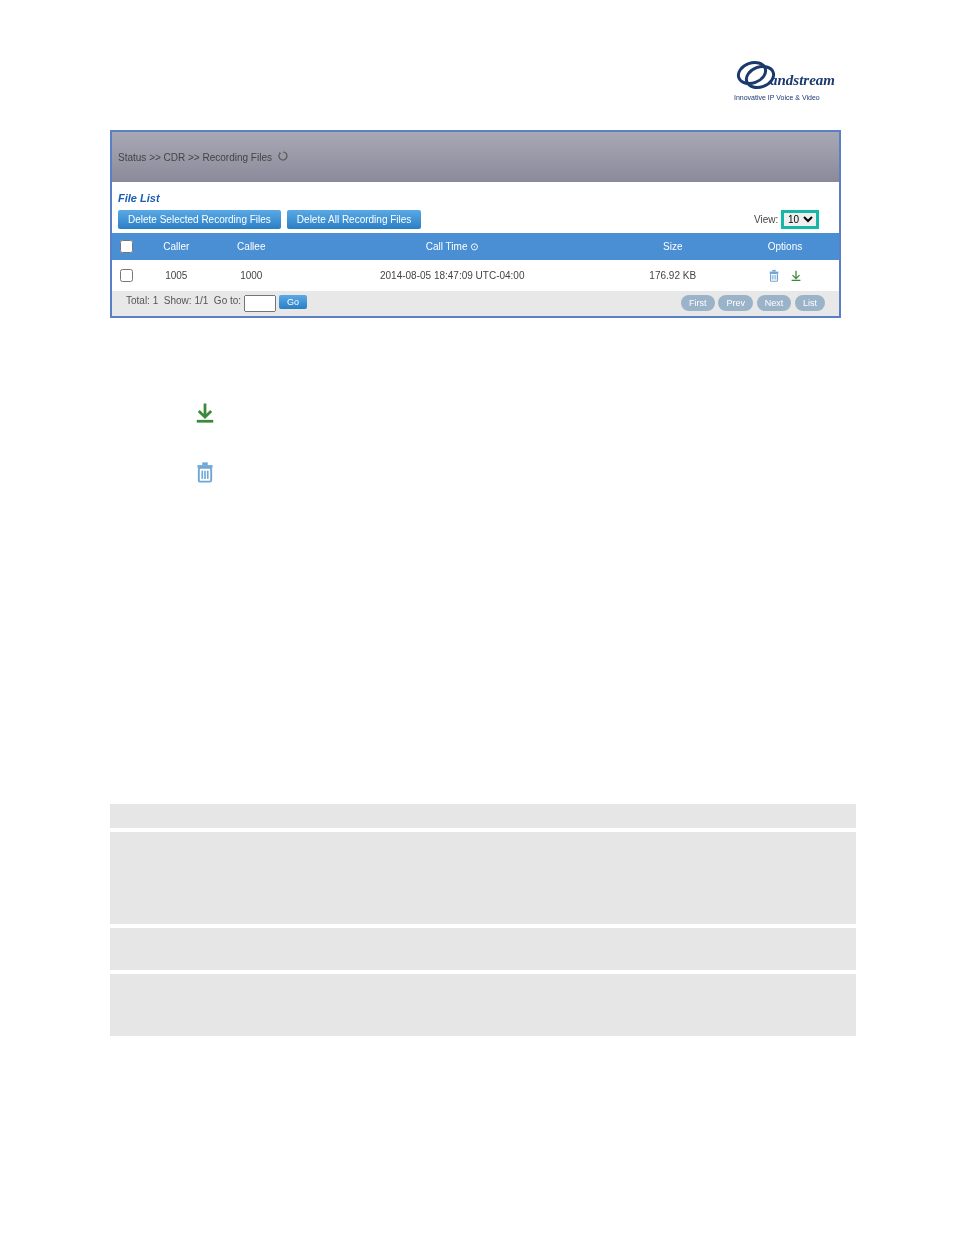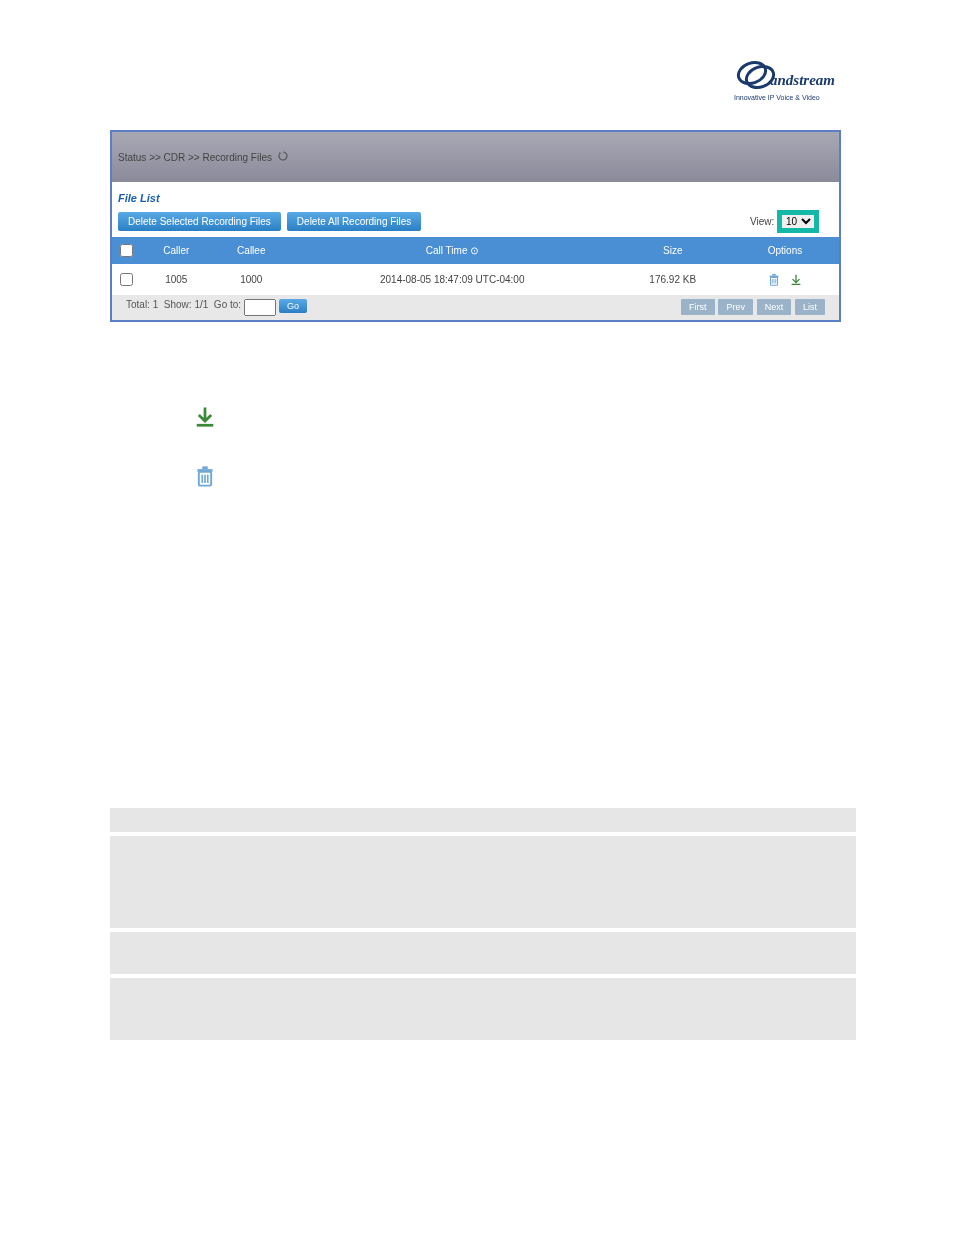--- a/index.html
+++ b/index.html
@@ -59,21 +59,21 @@
     cursor: pointer;
   }
   .view-box {
     margin-left: auto;
     margin-right: 6px;
     font-size: 10px;
     color: #444;
   }
   .view-select {
     font-size: 10px;
-    border: 5px solid #14b8a6;
+    border: 3px solid #14b8a6;
   }
   .tbl {
     width: 100%;
     border-collapse: collapse;
   }
   .tbl th {
     background: #4a8fd4;
     color: #fff;
     font-size: 10px;
     font-weight: normal;
@@ -124,21 +124,21 @@
   }
   .nav-btns {
     margin-left: auto;
   }
   .nav-btn {
     background: #9ab3c9;
     color: #fff;
     border: none;
     font-size: 9px;
     padding: 3px 8px;
-    border-radius: 1px;
+    border-radius: 8px;
     margin-left: 1px;
   }
   .bullet-list {
     margin: 26px 0 0 0;
     padding-left: 24px;
     list-style: disc;
   }
   .bullet-list li {
     font-size: 12px;
     color: #fff;

